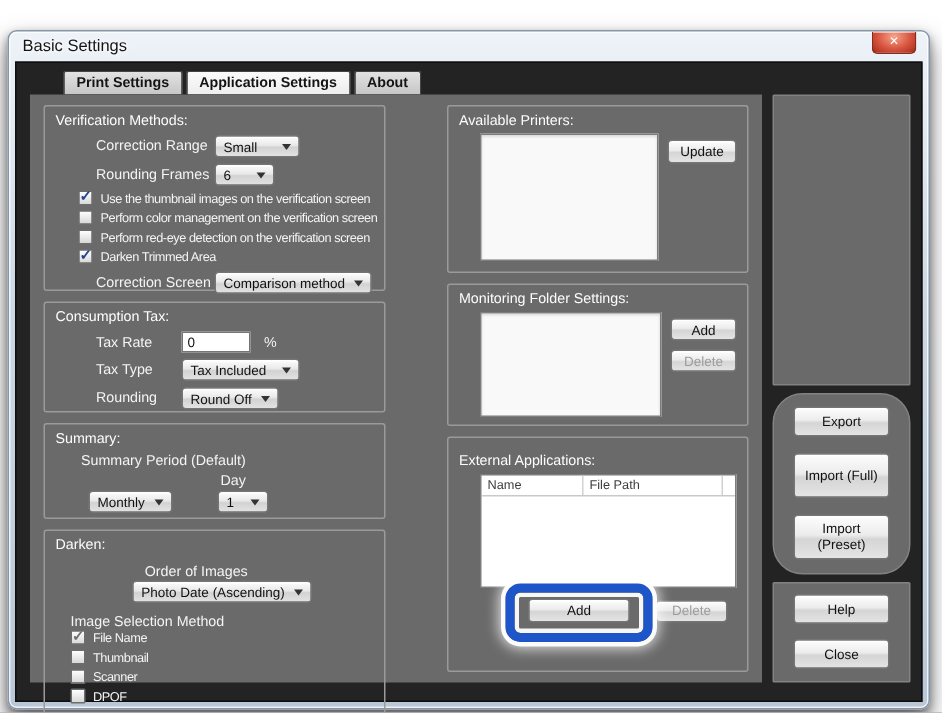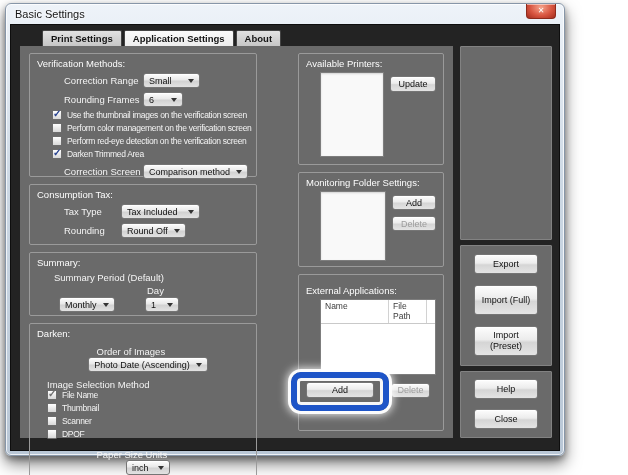--- a/index.html
+++ b/index.html
@@ -1,20 +1,20 @@
 <!DOCTYPE html>
 <html><head>
 <meta charset="utf-8">
 <style>
   * { margin:0; padding:0; box-sizing:border-box; }
   body { background:#fff; font-family:"Liberation Sans", sans-serif; }
   #stage { position:relative; width:628px; height:475px; background:#fff; overflow:hidden; }
 
   
-  .window { position:absolute; left:5px; top:3px; width:560px; height:453px;
+  .window { position:absolute; left:5px; top:20px; width:615px; height:453px;
     border:1px solid #8796a8; border-radius:6px;
     background:linear-gradient(180deg,#eef3f9,#ccd8e4 40%,#b9c7d6);
     box-shadow:0 8px 16px rgba(0,0,0,.5), 0 3px 6px rgba(0,0,0,.35), inset 0 0 0 1px rgba(255,255,255,.75); }
   .titlebar { position:relative; height:20px; display:flex; align-items:center; padding:0 9px; }
   .title { font-size:11px; color:#151515; text-shadow:0 0 3px #fff, 0 0 5px #fff; }
   .close-btn { position:absolute; top:0; right:8px; width:30px; height:15px;
     border:1px solid #8d2a1c; border-top:none; border-radius:0 0 4px 4px;
     background:radial-gradient(ellipse at 50% 25%, #f6a58d, #d85540 55%, #a93121 95%);
     box-shadow:inset 0 1px 0 rgba(255,255,255,.55); color:#fff; font-size:8px; line-height:13px;
     text-align:center; cursor:pointer; }
@@ -95,21 +95,21 @@
   .hl-wrap { position:relative; }
   .hl-ring { position:absolute; left:-15px; top:-10px; right:-15px; bottom:-13px;
     border:6px solid #1e55c8; border-radius:10px; pointer-events:none; z-index:6;
     box-shadow:0 0 0 3px rgba(255,255,255,.95), 0 0 9px 4px rgba(255,255,255,.85),
                inset 0 0 0 3px rgba(255,255,255,.95); }
 
   
   .rail { width:92px; flex:none; display:flex; flex-direction:column; gap:5px; }
   .rail-panel { background:#6a6a6a; border:1px solid #828282; border-radius:1px; }
   .rail-top { flex:1; }
-  .rail-mid { padding:8px 0 9px; display:flex; flex-direction:column; align-items:center; gap:11px; }
+  .rail-mid { padding:8px 0 9px; display:flex; flex-direction:column; align-items:center; gap:11px;border-radius:20px; }
   .rail-bot { padding:7px 0 8px; display:flex; flex-direction:column; align-items:center; gap:10px; }
   .rail-btn { width:64px; min-height:20px; padding:2px 4px; font-size:9px; line-height:11px; }
 </style>
 </head>
 <body>
 
 <div id="stage">
   <div class="window">
 
     <div class="titlebar">
@@ -168,20 +168,25 @@
                 <span class="lbl">Correction Screen</span>
                 <div class="dd" style="min-width:103px;">
                   <span>Comparison method</span>
                   <span class="caret"></span>
                 </div>
               </div>
             </div>
 
             <div class="group" style="height:74px;">
               <div class="group-title">Consumption Tax:</div>
+              <div class="ctl-row">
+                <span class="lbl" style="width:57px;">Tax Rate</span>
+                <input class="txt-input" value="0" style="">
+                <span class="lbl" style="width:auto;margin-left:9px;">%</span>
+              </div>
               <div class="ctl-row">
                 <span class="lbl" style="width:57px;">Tax Type</span>
                 <div class="dd" style="min-width:79px;">
                   <span>Tax Included</span>
                   <span class="caret"></span>
                 </div>
               </div>
               <div class="ctl-row">
                 <span class="lbl" style="width:57px;">Rounding</span>
                 <div class="dd" style="min-width:64px;">

